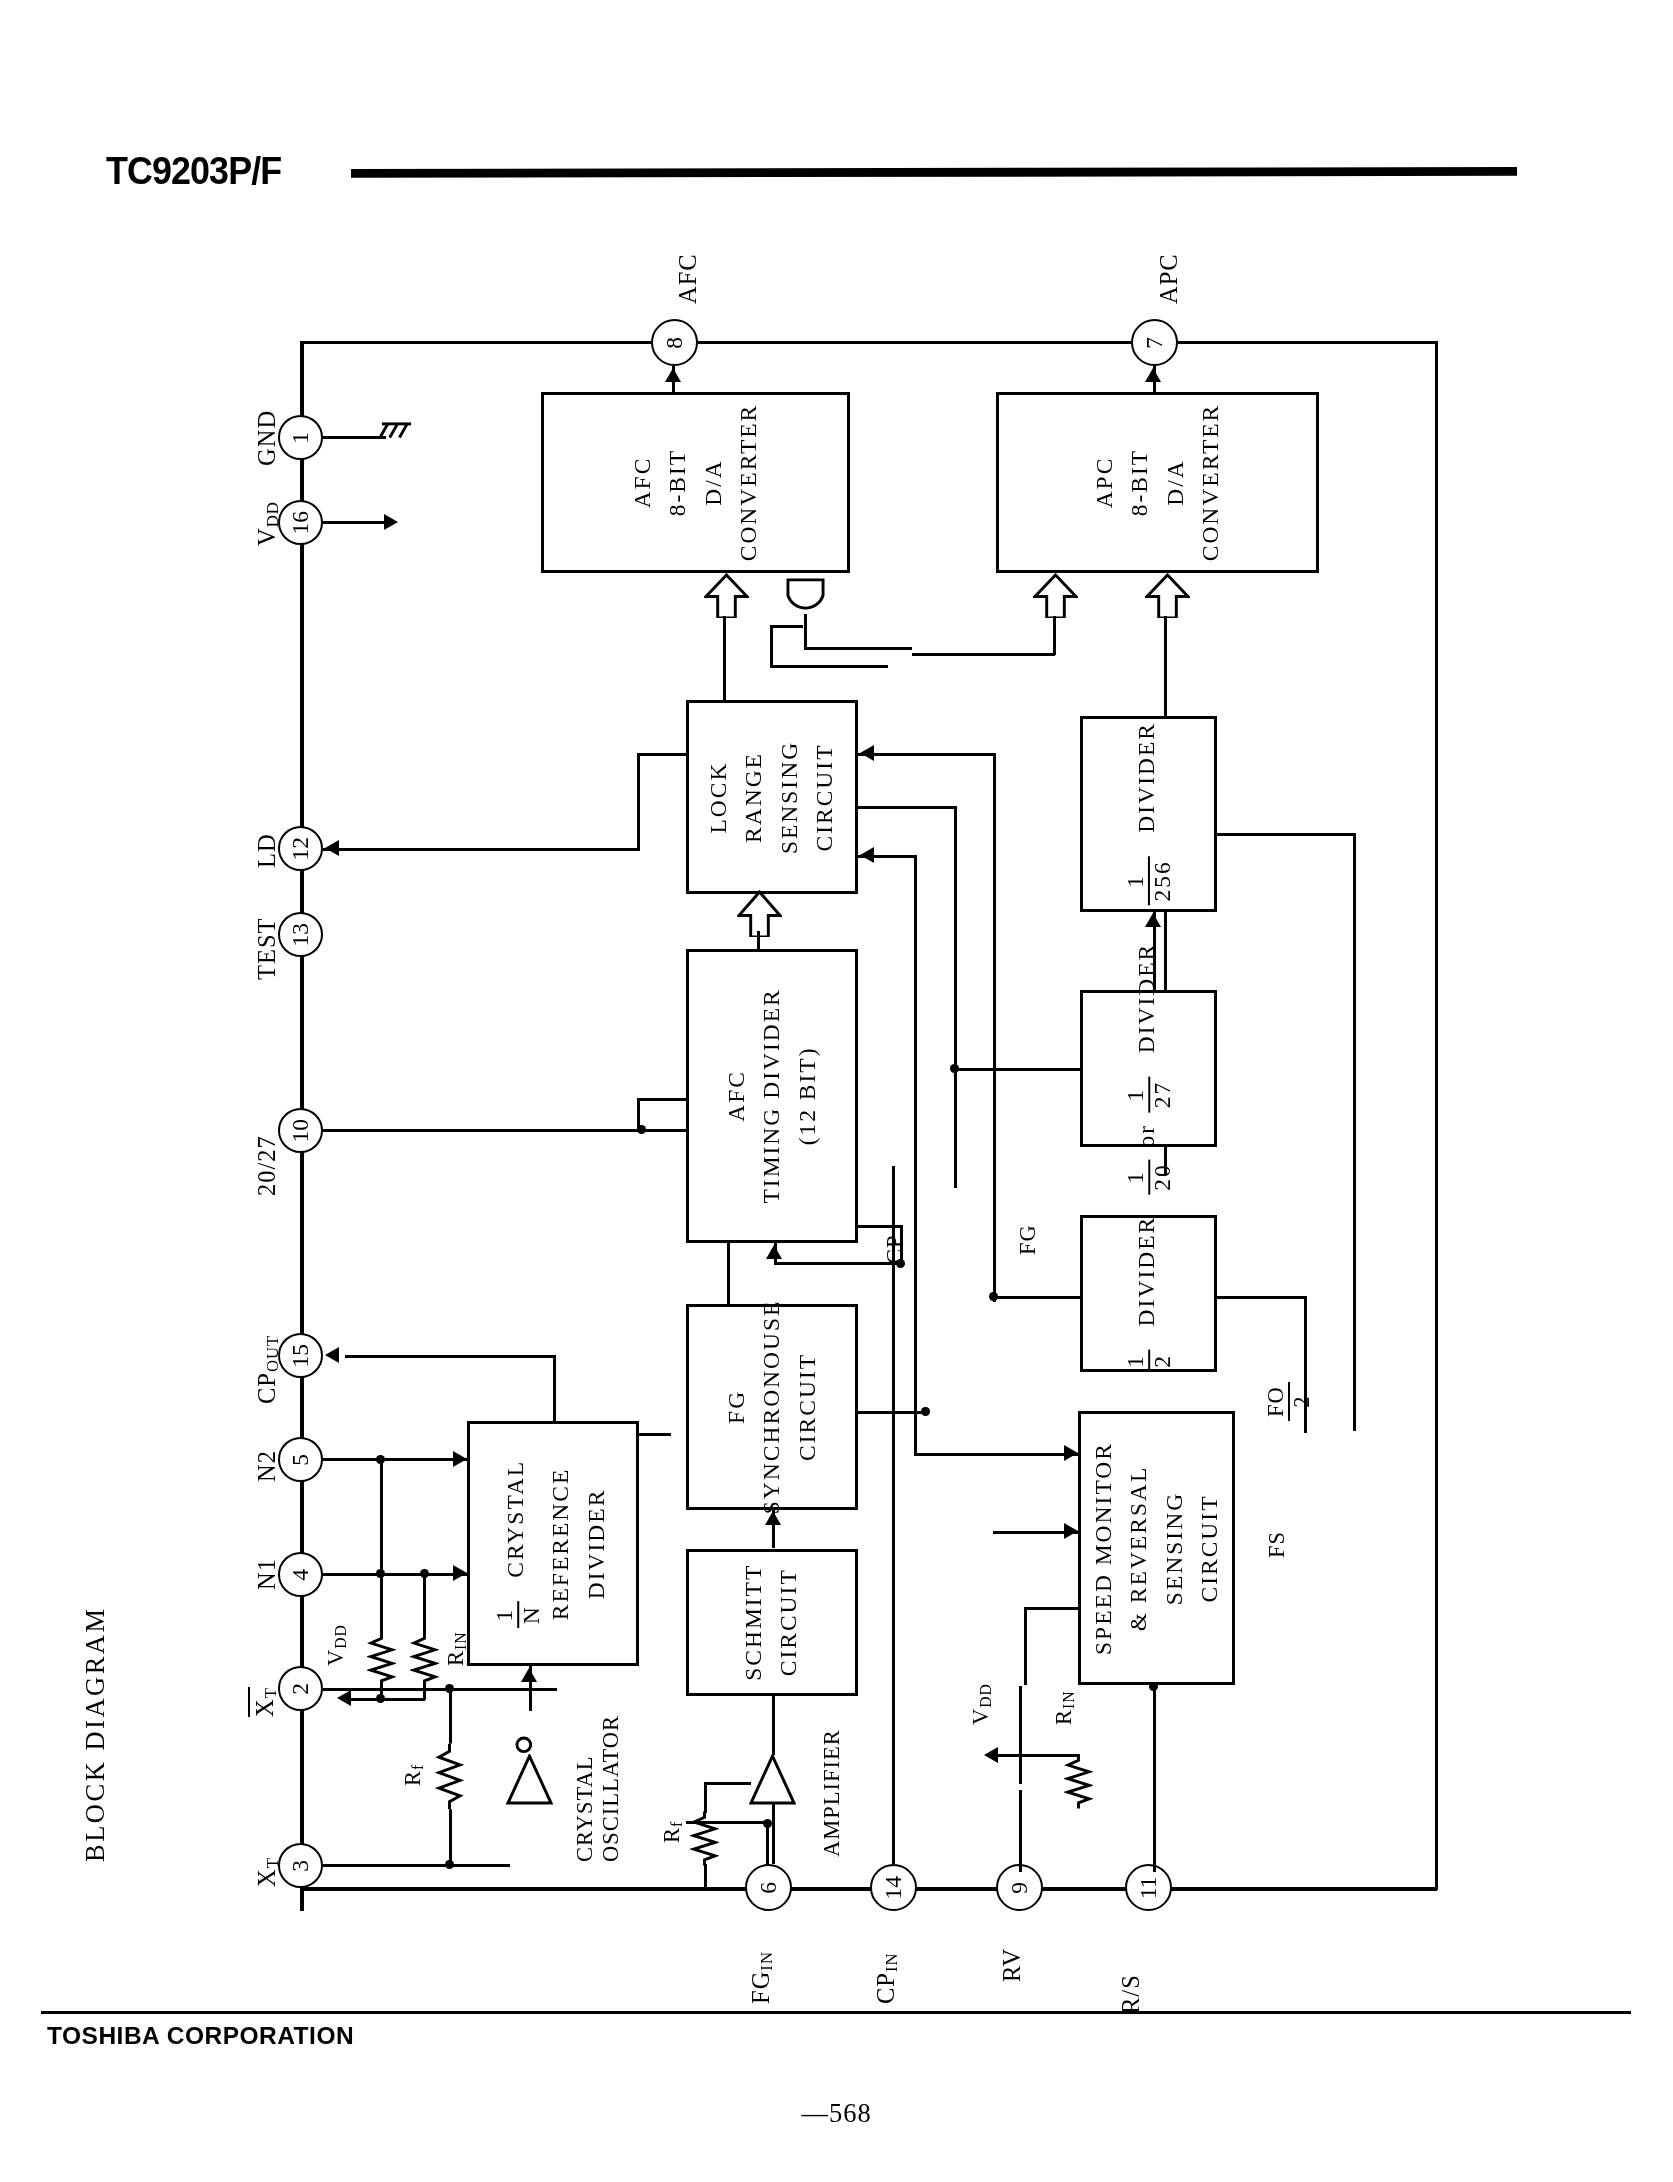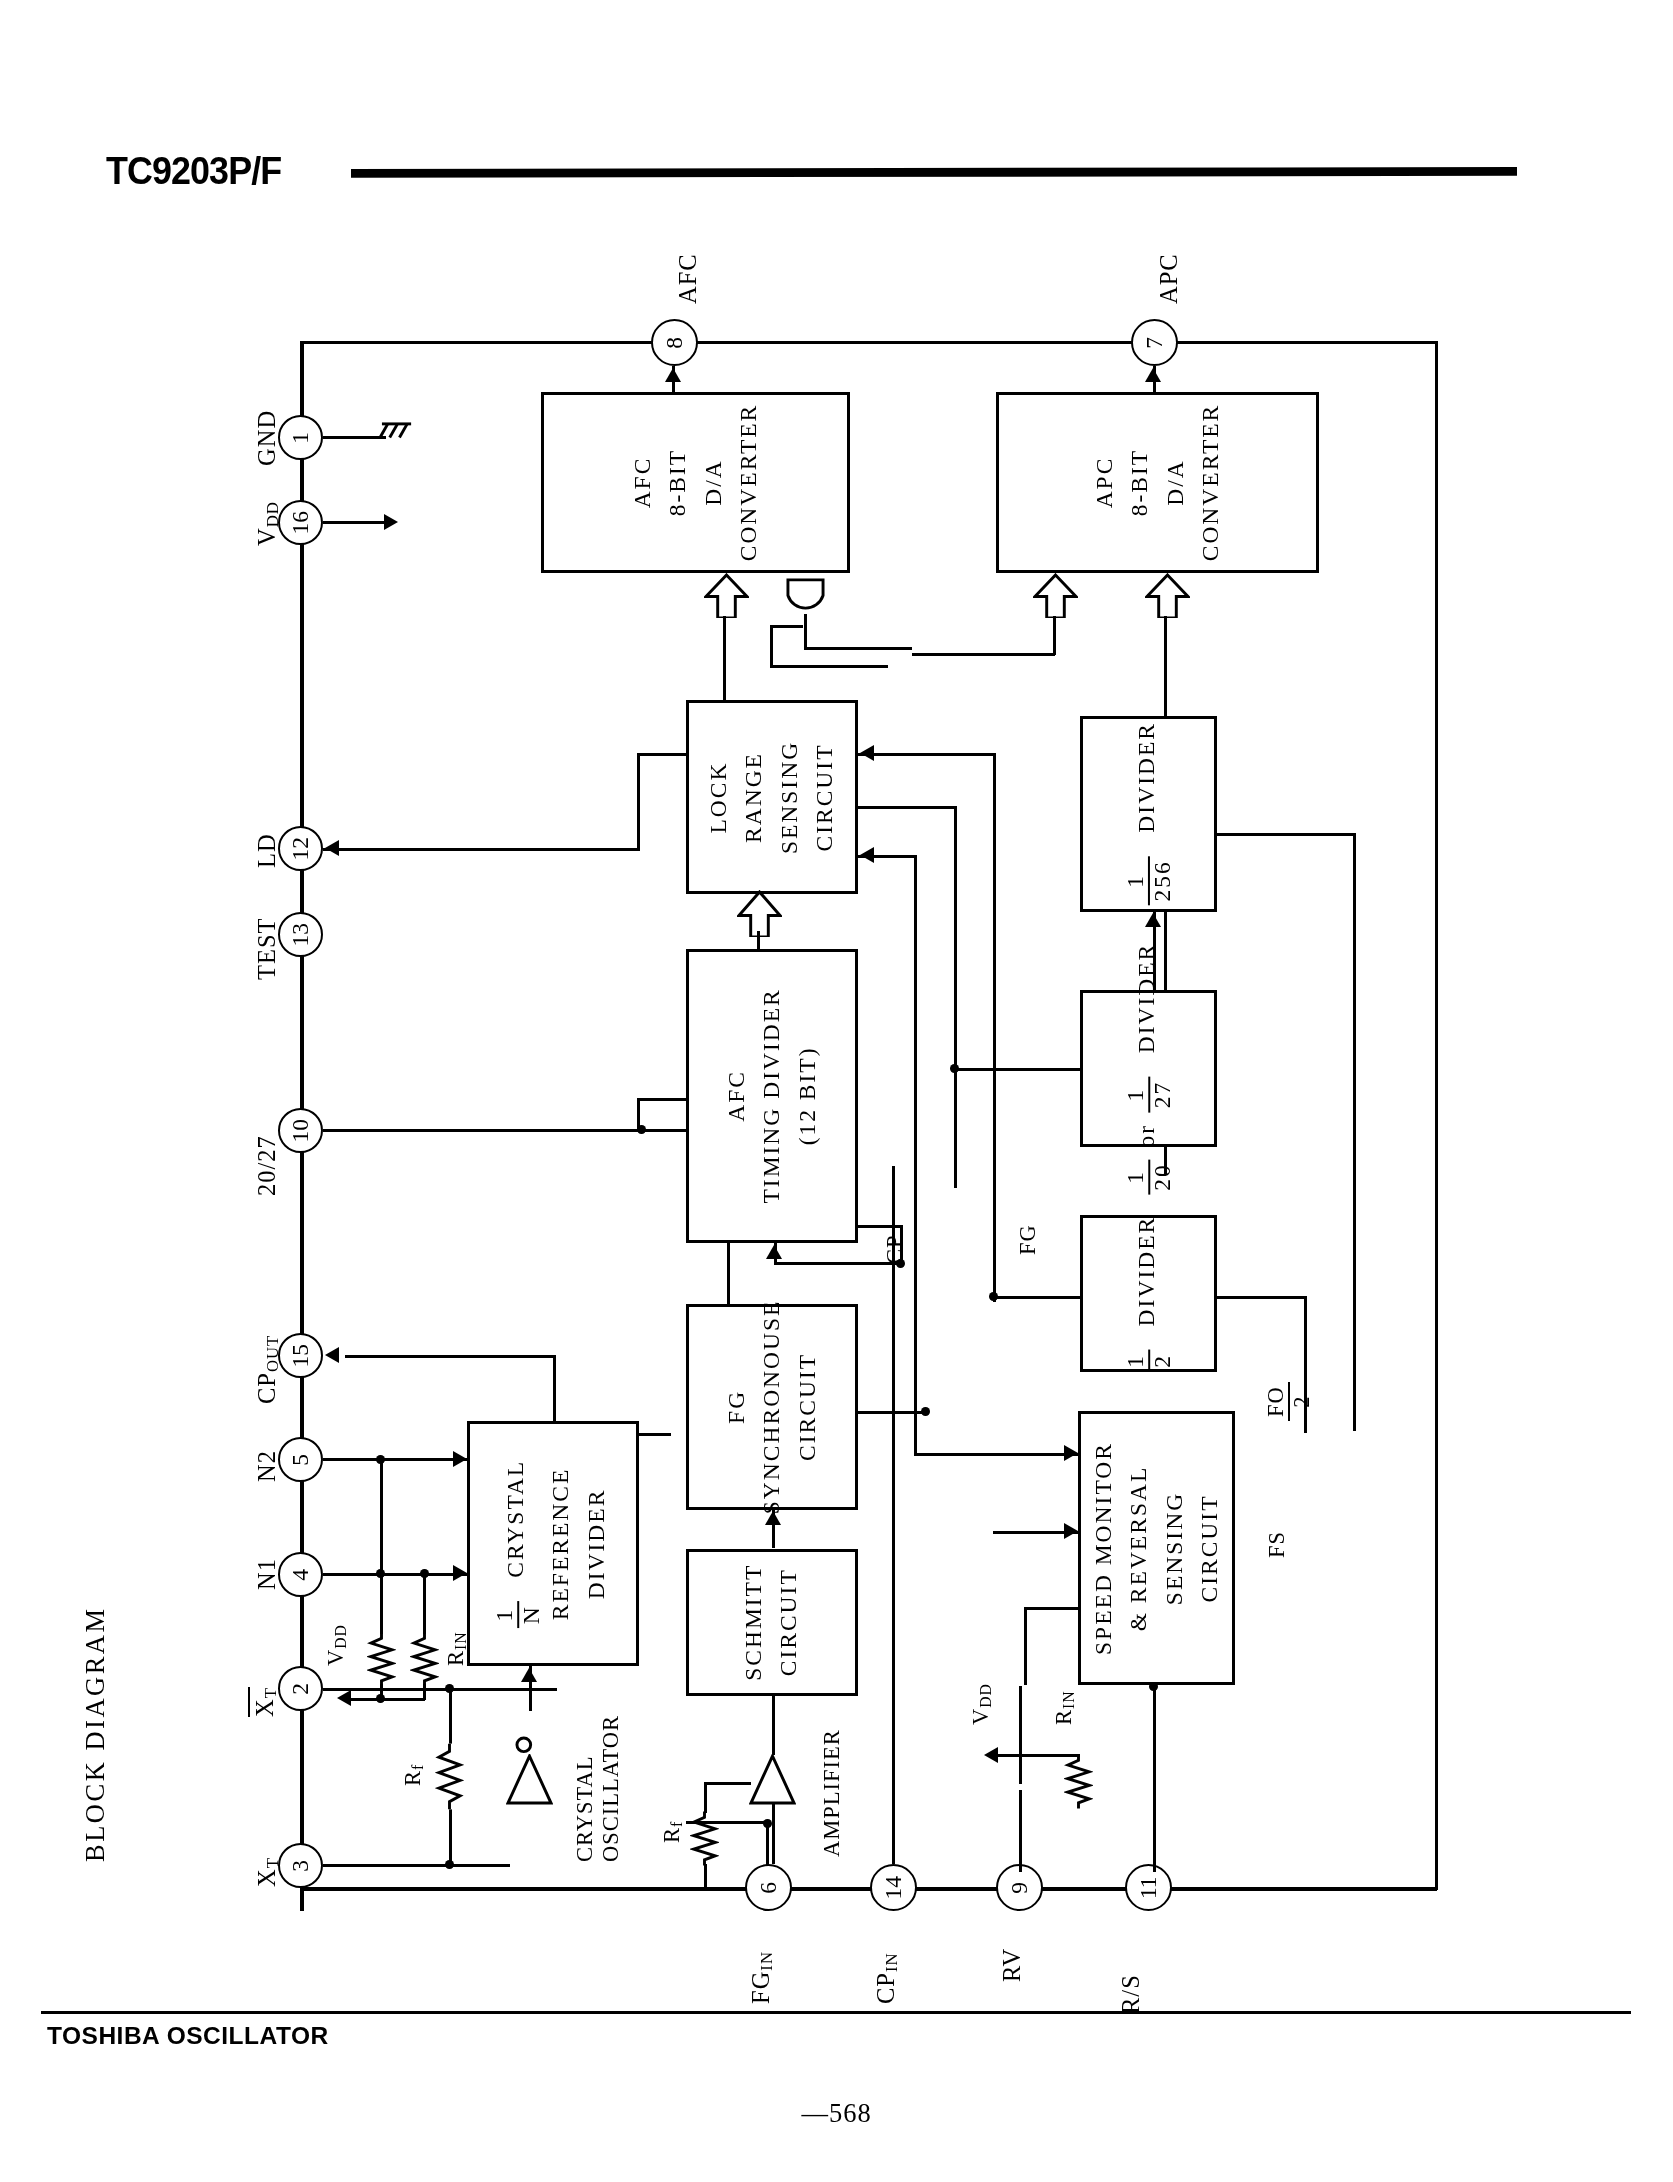--- a/index.html
+++ b/index.html
@@ -447,15 +447,15 @@
 
   <div class="ln v2" style="left:766px;top:1823px;height:43px;"></div>
   <div class="dot" style="left:763px;top:1819px;"></div>
   <div class="ln h2" style="left:686px;top:1821px;width:82px;"></div>
 
   <div class="ln v2" style="left:1019px;top:1686px;height:98px;"></div>
 
 </div>
 
 <div class="ftr-rule"></div>
-<div class="ftr-corp">TOSHIBA OSCILLATOR</div>
+<div class="ftr-corp">TOSHIBA CORPORATION</div>
 <div class="ftr-page">—568</div>
 
 
 </body></html>

